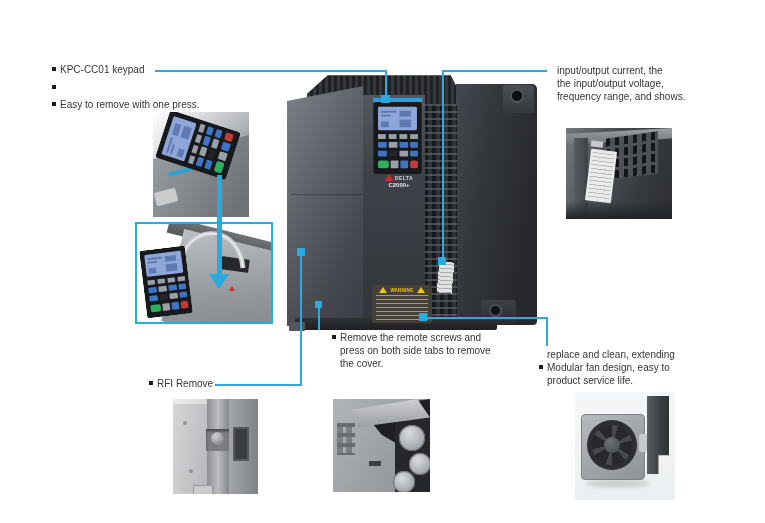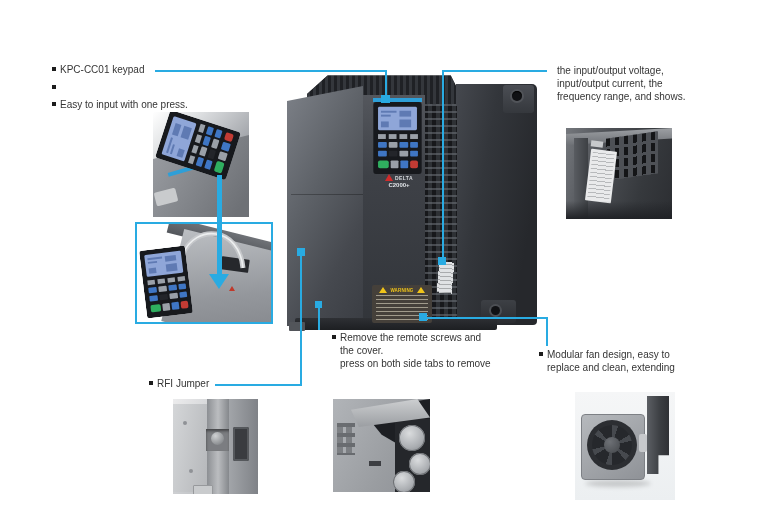--- a/index.html
+++ b/index.html
@@ -140,42 +140,43 @@
         <rect x="28" y="60" width="8" height="8" rx="1" fill="#3f76c4"></rect>
         <rect x="38" y="60" width="8" height="8" rx="2" fill="#c23b34"></rect>
       </symbol>
     </defs>
   </svg>
 
 
   <div class="abs tblock kplist" style="left:52px;top:63px;">
     <div class="brow"><span class="bullet"></span><span>KPC-CC01 keypad</span></div>
     <div class="brow"><span class="bullet"></span></div>
-    <div class="brow"><span class="bullet"></span><span>Easy to input with one press.</span></div>
+    <div class="brow"><span class="bullet"></span><span>Easy to remove with one press.</span></div>
   </div>
 
   <div class="abs tblock" style="left:549px;top:64px;">
+    <div class="brow indent">input/output current, the</div>
     <div class="brow indent">the input/output voltage,</div>
-    <div class="brow indent">input/output current, the</div>
     <div class="brow indent">frequency range, and shows.</div>
   </div>
 
   <div class="abs tblock" style="left:332px;top:331px;">
     <div class="brow"><span class="bullet"></span><span>Remove the remote screws and</span></div>
+    <div class="brow indent">press on both side tabs to remove</div>
     <div class="brow indent">the cover.</div>
-    <div class="brow indent">press on both side tabs to remove</div>
   </div>
 
   <div class="abs tblock" style="left:539px;top:348px;">
+    <div class="brow indent">replace and clean, extending</div>
     <div class="brow"><span class="bullet"></span><span>Modular fan design, easy to</span></div>
-    <div class="brow indent">replace and clean, extending</div>
+    <div class="brow indent">product service life.</div>
   </div>
 
   <div class="abs tblock brow" style="left:149px;top:377px;">
-    <span class="bullet"></span><span>RFI Jumper</span>
+    <span class="bullet"></span><span>RFI Remove</span>
   </div>
 
   <div class="abs cl" style="left:155px;top:70px;width:232px;height:2px;"></div>
   <div class="abs cl" style="left:385px;top:70px;width:2px;height:28px;"></div>
   <div class="abs mk" style="left:381px;top:95px;width:9px;height:8px;"></div>
 
   <div class="abs cl" style="left:443px;top:70px;width:104px;height:2px;"></div>
   <div class="abs cl" style="left:442px;top:70px;width:2px;height:190px;"></div>
   <div class="abs mk" style="left:438px;top:257px;width:8px;height:8px;"></div>
 

